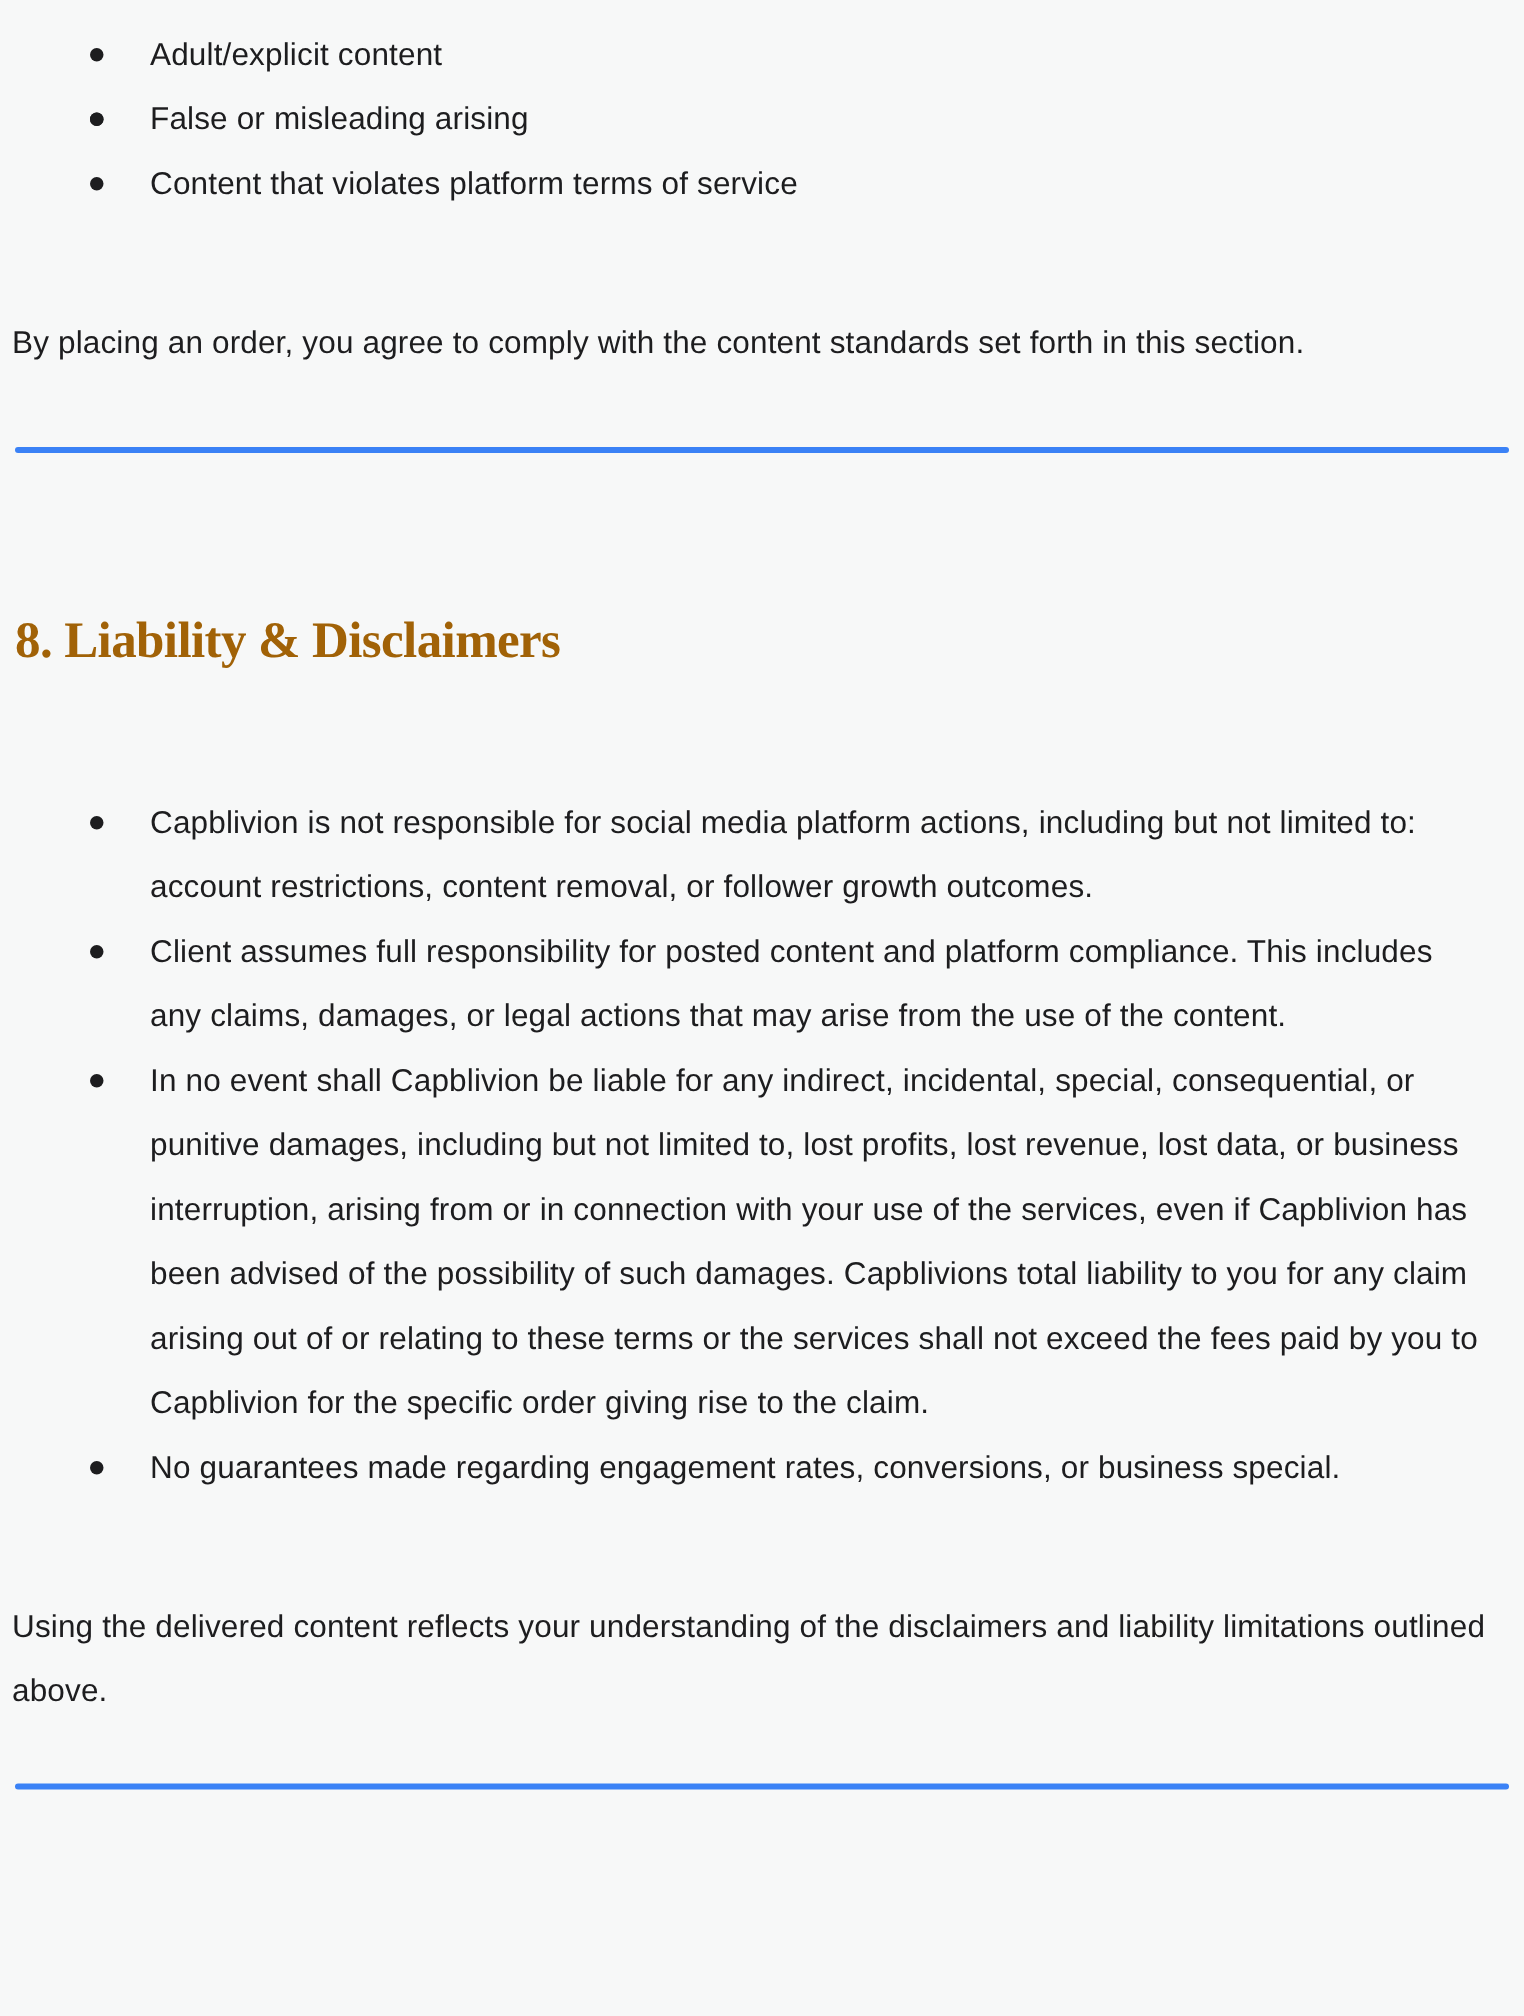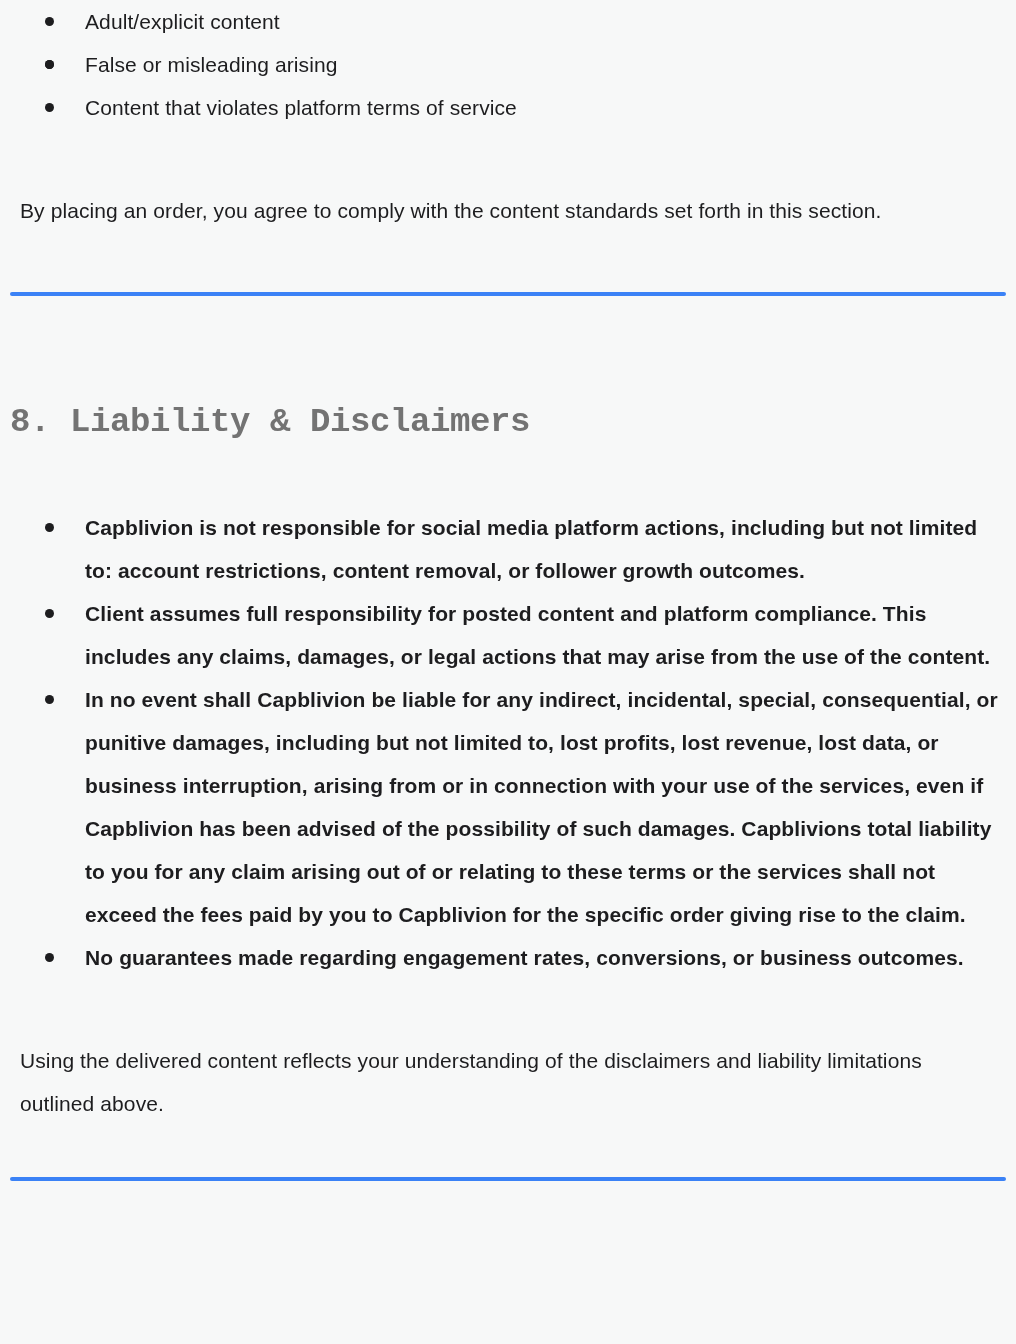--- a/index.html
+++ b/index.html
@@ -19,21 +19,21 @@
     position: relative;
     width: 1016px;
     height: 1344px;
     box-sizing: border-box;
   }
 
   
   ul.bullets {
     list-style: none;
     margin: 0;
-    padding: 0;
+    padding: 15px;
   }
   ul.bullets > li {
     position: relative;
     padding-left: 85px;
     font-size: 21px;
     line-height: 43px;
     color: #1d1d1f;
     letter-spacing: 0.1px;
   }
   ul.bullets > li .dot {
@@ -46,21 +46,21 @@
     background: #1d1d1f;
   }
 
   
   .top-list > li {
     margin-bottom: 0;
   }
 
   
   p.body-text {
-    margin: 12px;
+    margin: 0;
     padding: 0 14px 0 8px;
     font-size: 21px;
     line-height: 43px;
     color: #1d1d1f;
     letter-spacing: 0.1px;
   }
 
   
   .divider {
     height: 4px;
@@ -69,31 +69,31 @@
     margin: 0 10px;
   }
 
   
   h2.section-heading {
     margin: 0;
     padding-left: 10px;
     font-size: 34px;
     line-height: 40px;
     font-weight: 700;
-    color: #737373;
+    color: #a16207;
     letter-spacing: -0.4px;
-    font-family: Liberation Mono, monospace;
+    font-family: Liberation Serif, serif;
   }
   .sp-34 { height: 34px; }
   .sp-40 { height: 40px; }
   .sp-48 { height: 48px; }
   .sp-64 { height: 64px; }
   .sp-72 { height: 72px; }
 
-  .wide-list > li { padding-right: 12px; font-weight: bold; }
+  .wide-list > li { padding-right: 12px; }
 </style>
 </head>
 <body>
 
 <div class="page">
 
   <ul class="bullets top-list">
     <li>
       <span class="dot"></span>
       <span>Adult/explicit content</span>
@@ -134,21 +134,21 @@
     <li>
       <span class="dot"></span>
       <span>Client assumes full responsibility for posted content and platform compliance. This includes any claims, damages, or legal actions that may arise from the use of the content.</span>
     </li>
     <li>
       <span class="dot"></span>
       <span>In no event shall Capblivion be liable for any indirect, incidental, special, consequential, or punitive damages, including but not limited to, lost profits, lost revenue, lost data, or business interruption, arising from or in connection with your use of the services, even if Capblivion has been advised of the possibility of such damages. Capblivions total liability to you for any claim arising out of or relating to these terms or the services shall not exceed the fees paid by you to Capblivion for the specific order giving rise to the claim.</span>
     </li>
     <li>
       <span class="dot"></span>
-      <span>No guarantees made regarding engagement rates, conversions, or business outcomes.</span>
+      <span>No guarantees made regarding engagement rates, conversions, or business special.</span>
     </li>
   </ul>
 
   <div class="sp-48"></div>
 
   <p class="body-text">Using the delivered content reflects your understanding of the disclaimers and liability limitations outlined above.</p>
 
   <div class="sp-40"></div>
 
   <div class="divider"></div>

